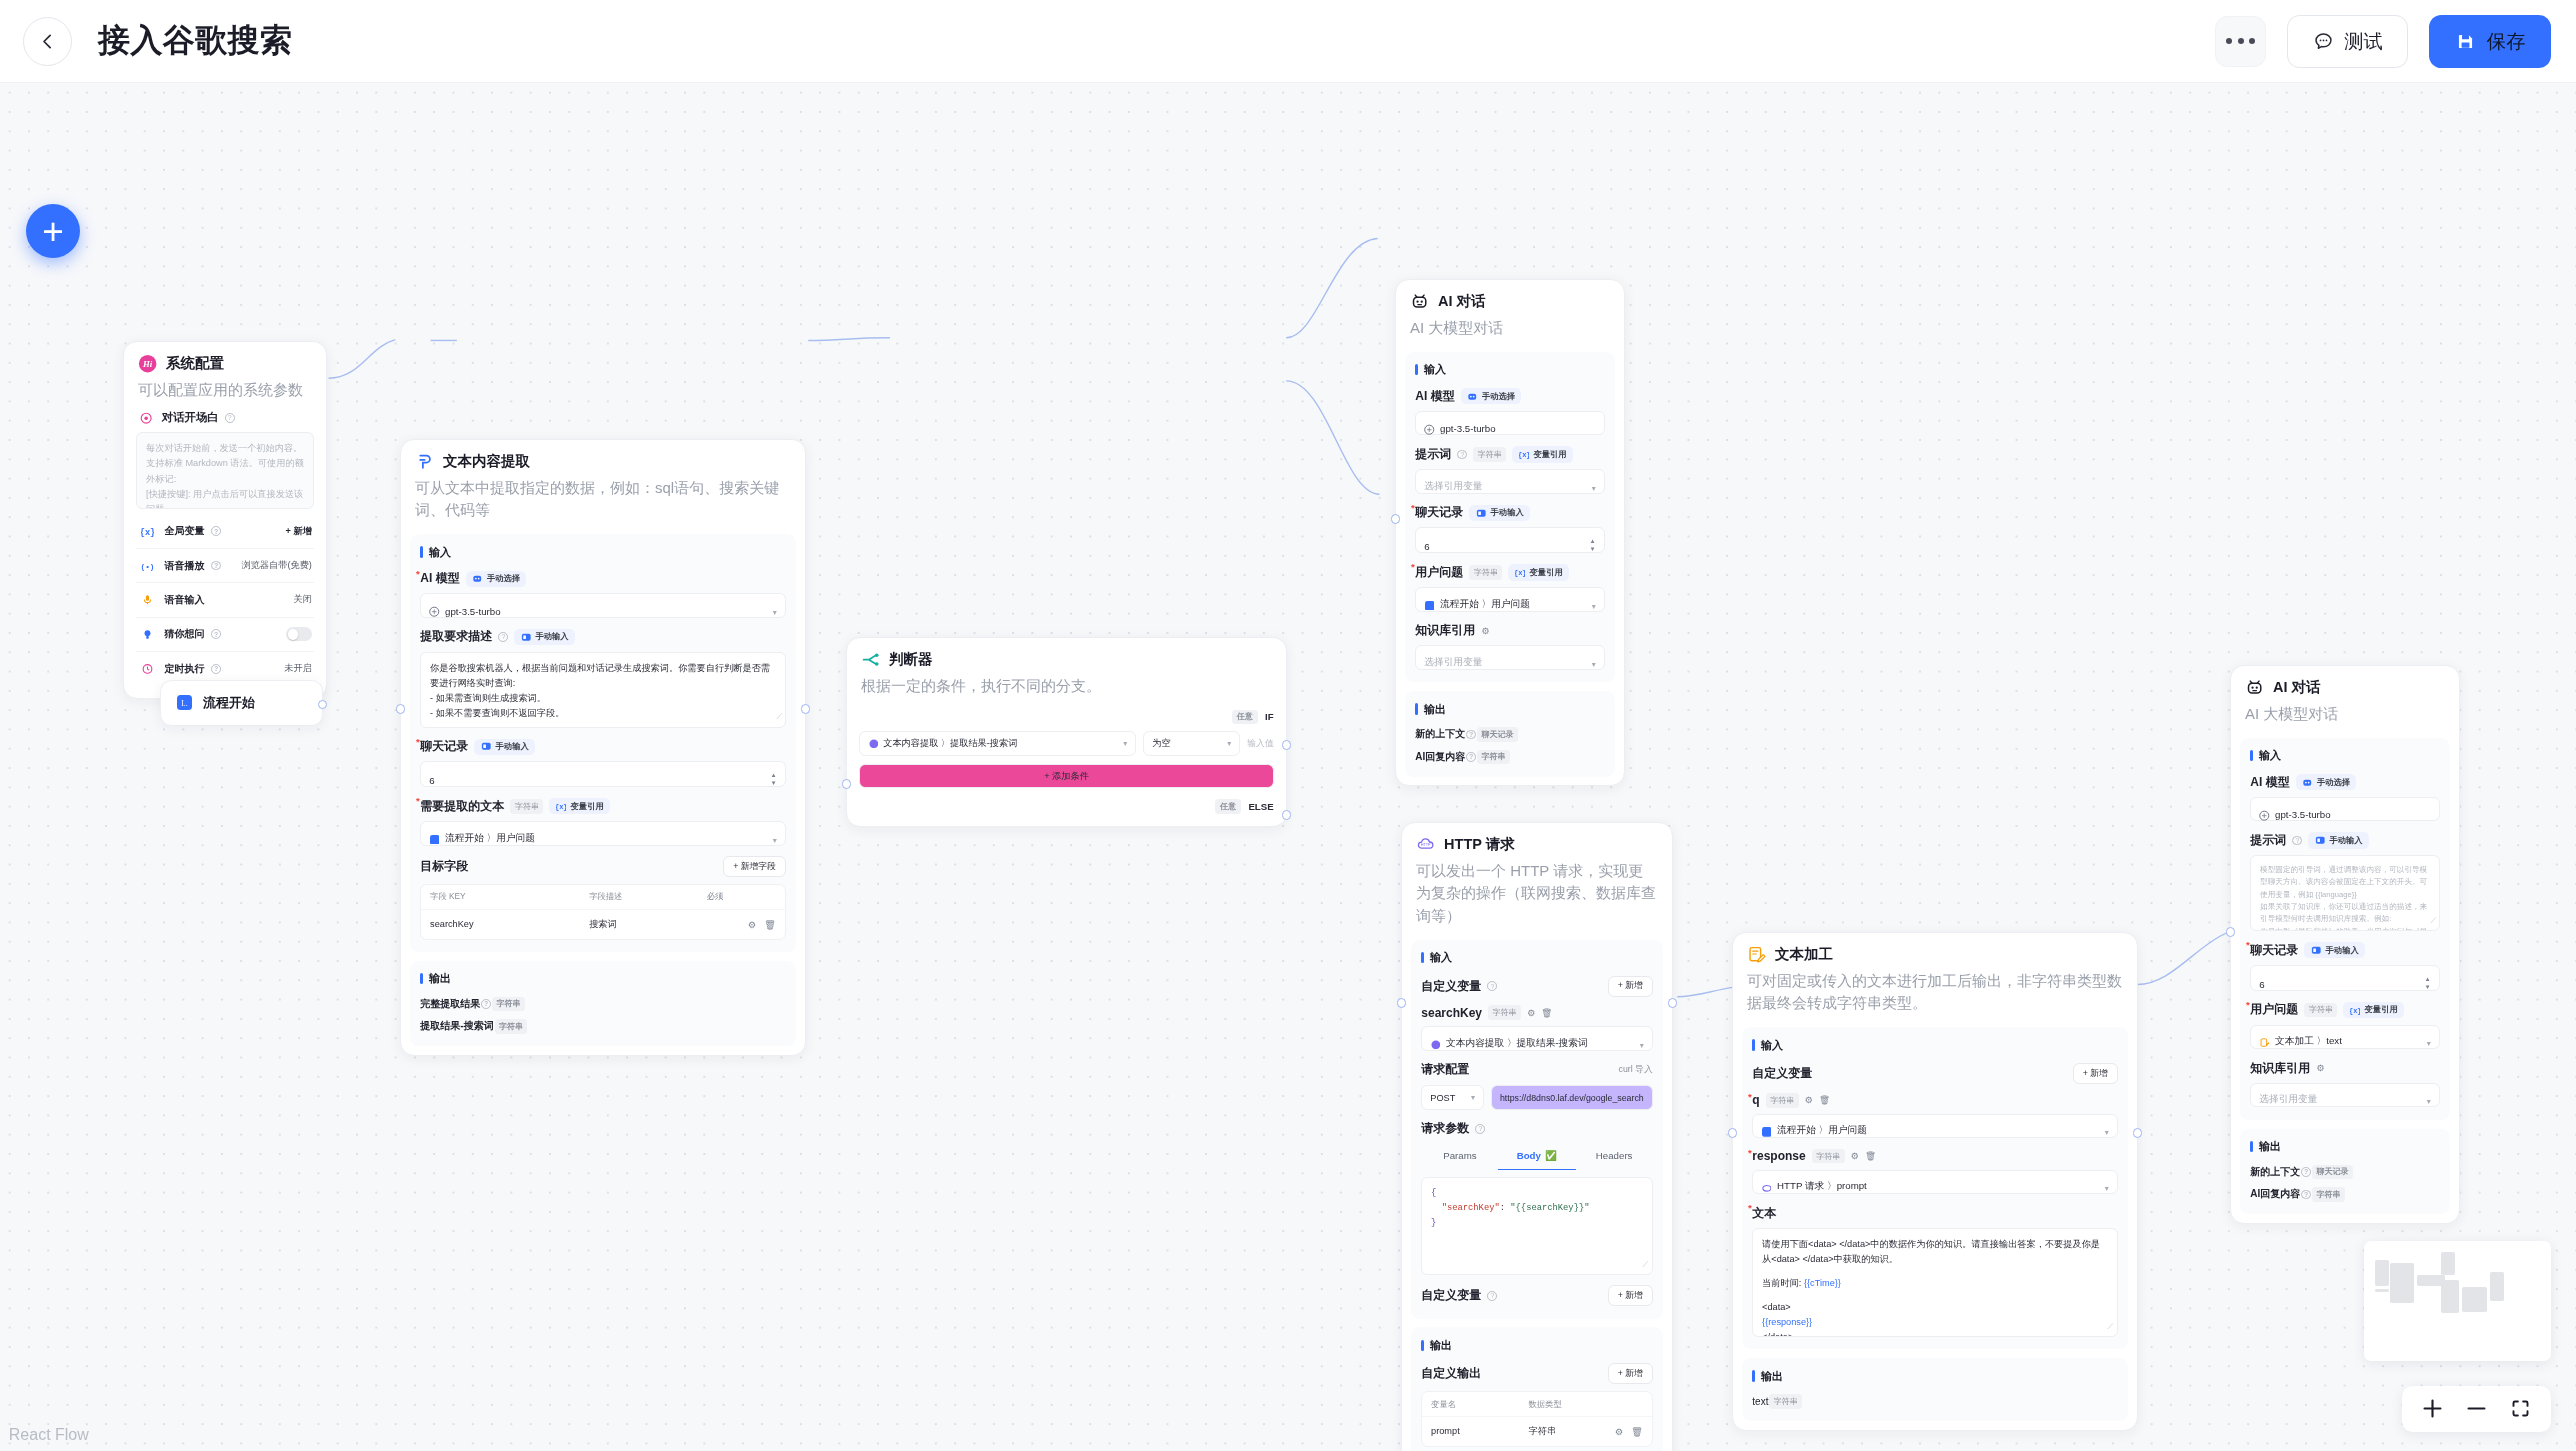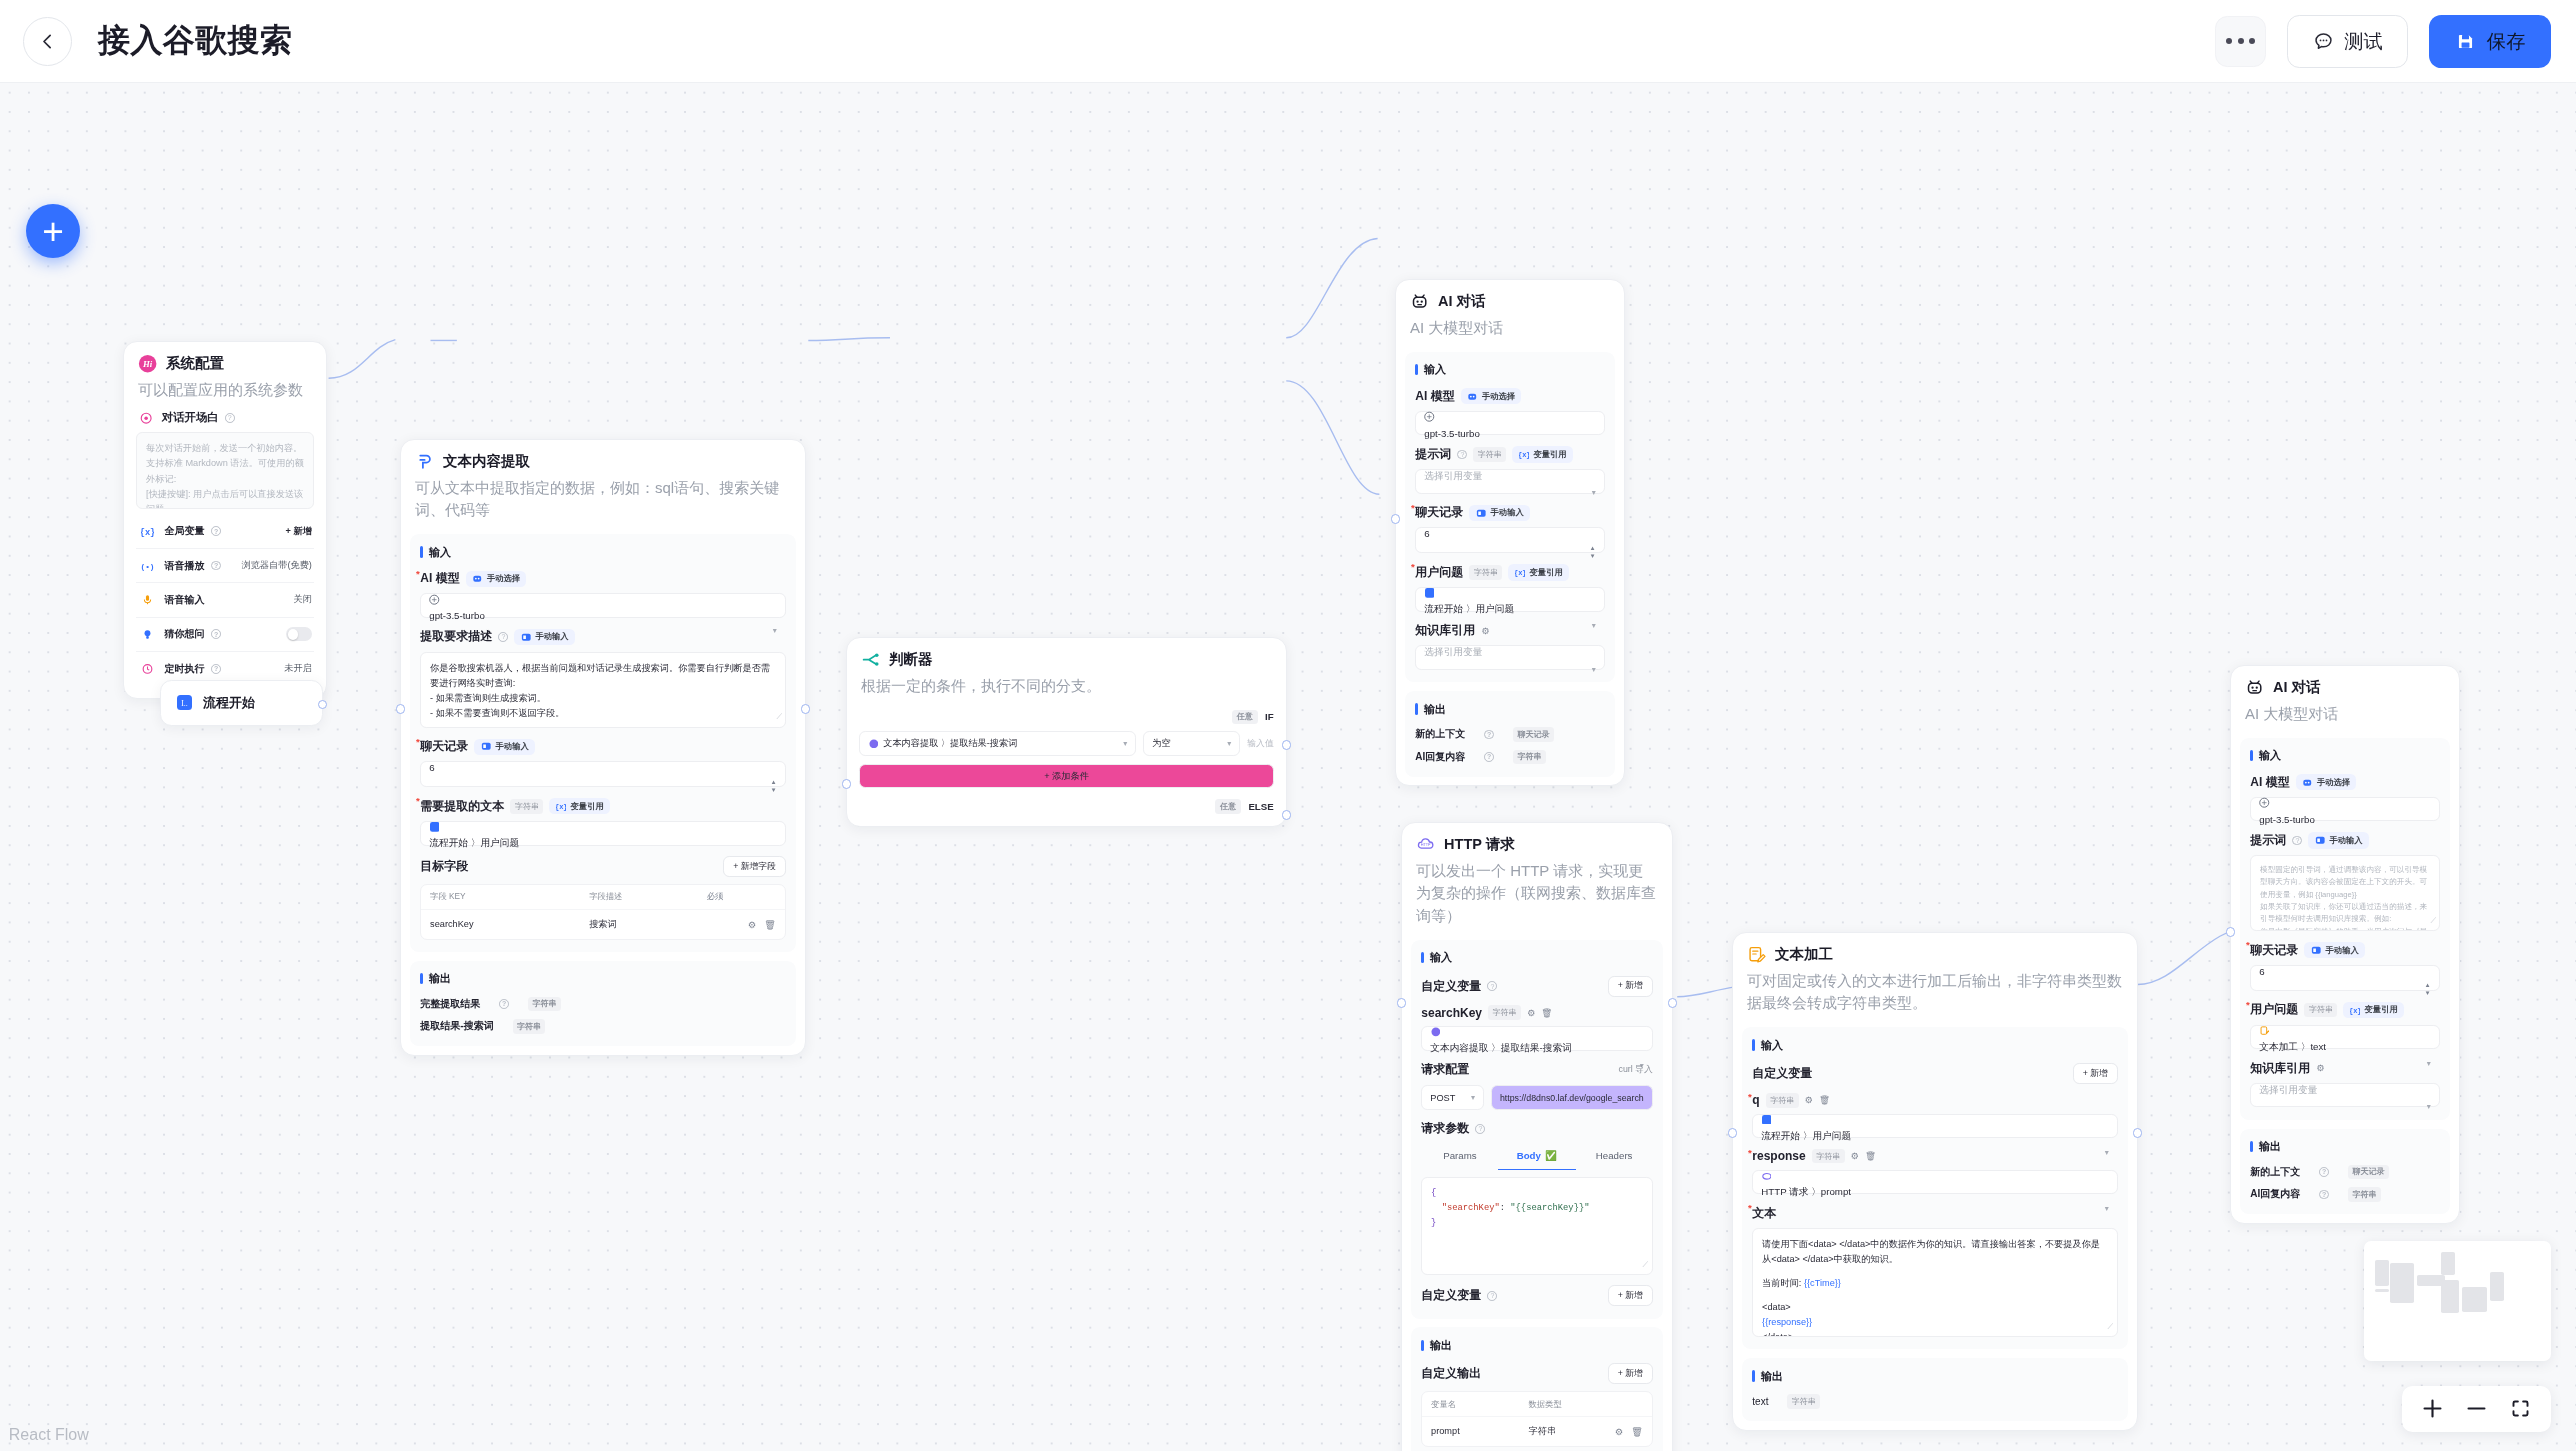--- a/index.html
+++ b/index.html
@@ -74,41 +74,41 @@
   .ftext { font-size: 12px; color: #22222e; font-weight: 600; position: relative; }
   .req::before { content: "*"; color: #f04438; position: absolute; left: -4.4px; top: -2.6px; font-size: 9.7px; }
   .tag-type { font-size: 8px; color: #8a8f99; background: #f0f1f4; border-radius: 3.5px; padding: 1.8px 4.4px; }
   .tag-any { font-size: 8px; color: #8a8f99; background: #f0f1f4; border-radius: 3.5px; padding: 1.8px 5.3px; }
   .chip { display: inline-flex; align-items: center; gap: 4.4px; background: #f0f1f4; border-radius: 5.3px; padding: 2.6px 6.2px; font-size: 8.3px; color: #3d4149; font-weight: 600; }
   .chip.sel { background: #eef2ff; }
   .chip-ico { width: 10.5px; height: 10.5px; border-radius: 2.6px; display:flex; align-items:center; justify-content:center; }
   .qmark { width: 9.7px; height: 9.7px; border-radius: 50%; border: 0.9px solid #b9bec7; color: #b9bec7; font-size: 7px; display: inline-flex; align-items: center; justify-content: center; line-height: 1; }
   .input-box {
     background: #fff; border: 0.9px solid #edeef1; border-radius: 6.2px; height: 24.6px;
-    display: flex; align-items: flex-start; padding: 0 8px; font-size: 9.7px; color: #2a2a36; gap: 5.3px; flex-direction: column;
+    display: flex; align-items: flex-end; padding: 0 8px; font-size: 9.7px; color: #2a2a36; gap: 5.3px;
   }
   .input-box.ph { color: #a7acb5; }
   .chev { margin-left: auto; color: #a7acb5; font-size: 8px; }
   .spin { margin-left: auto; display: flex; flex-direction: column; gap: 1.8px; color: #7b8290; font-size: 6.2px; line-height: 1; }
   .textarea {
     background: #fff; border: 0.9px solid #edeef1; border-radius: 6.2px; padding: 8px 8.8px;
     font-size: 9.2px; color: #2a2a36; line-height: 1.65; position: relative; overflow: hidden;
   }
   .textarea.ph { color: #b2b7bf; }
   .resize { position: absolute; right: 3.5px; bottom: 2.6px; color: #c4c8cf; font-size: 8px; }
   .btn-sm {
     display: inline-flex; align-items: center; gap: 4.4px; background: #fff; border: 0.9px solid #e7e9ed;
     border-radius: 6.2px; padding: 3.5px 8.8px; font-size: 8.8px; color: #2a2a36; font-weight: 500; cursor: pointer;
   }
   .row-between { display: flex; align-items: center; justify-content: space-between; }
   .tbl { background: #fff; border: 0.9px solid #f0f1f4; border-radius: 7px; margin-top: 7px; overflow: hidden; }
   .tbl-head { display: flex; padding: 6.2px 8.8px; font-size: 8.3px; color: #8a8f99; }
   .tbl-row { display: flex; align-items: center; padding: 8px 8.8px; font-size: 9.2px; color: #2a2a36; border-top: 0.9px solid #f4f5f7; }
   .c1 { width: 46%; } .c2 { width: 34%; } .c3 { flex: 1; display: flex; gap: 8px; justify-content: flex-end; color: #7b8290; }
-  .outrow { display: flex; align-items: center; gap: 19px; margin-bottom: 8px; font-size: 10px; color: #22222e; font-weight: 600; }
+  .outrow { display: flex; align-items: center; gap: 1px; margin-bottom: 8px; font-size: 10px; color: #22222e; font-weight: 600; }
   .handle {
     position: absolute; width: 9.7px; height: 9.7px; border-radius: 50%;
     background: #fff; border: 1.8px solid #9db4f0; z-index: 14;
   }
 
   
   .sc-row { display: flex; align-items: center; padding: 9.7px 1.8px; border-top: 0.9px solid #f1f2f5; font-size: 10px; color: #22222e; font-weight: 600; gap: 7px; }
   .sc-right { margin-left: auto; font-size: 9.2px; color: #555b66; font-weight: 500; }
   .toggle { margin-left: auto; width: 26px; height: 14px; border-radius: 8.8px; background: #e9eaee; position: relative; }
   .toggle::after { content:""; position:absolute; top:1.8px; left:1.8px; width:10.5px; height:10.5px; border-radius:50%; background:#fff; box-shadow:0 0.9px 1.8px rgba(0,0,0,.18); }

